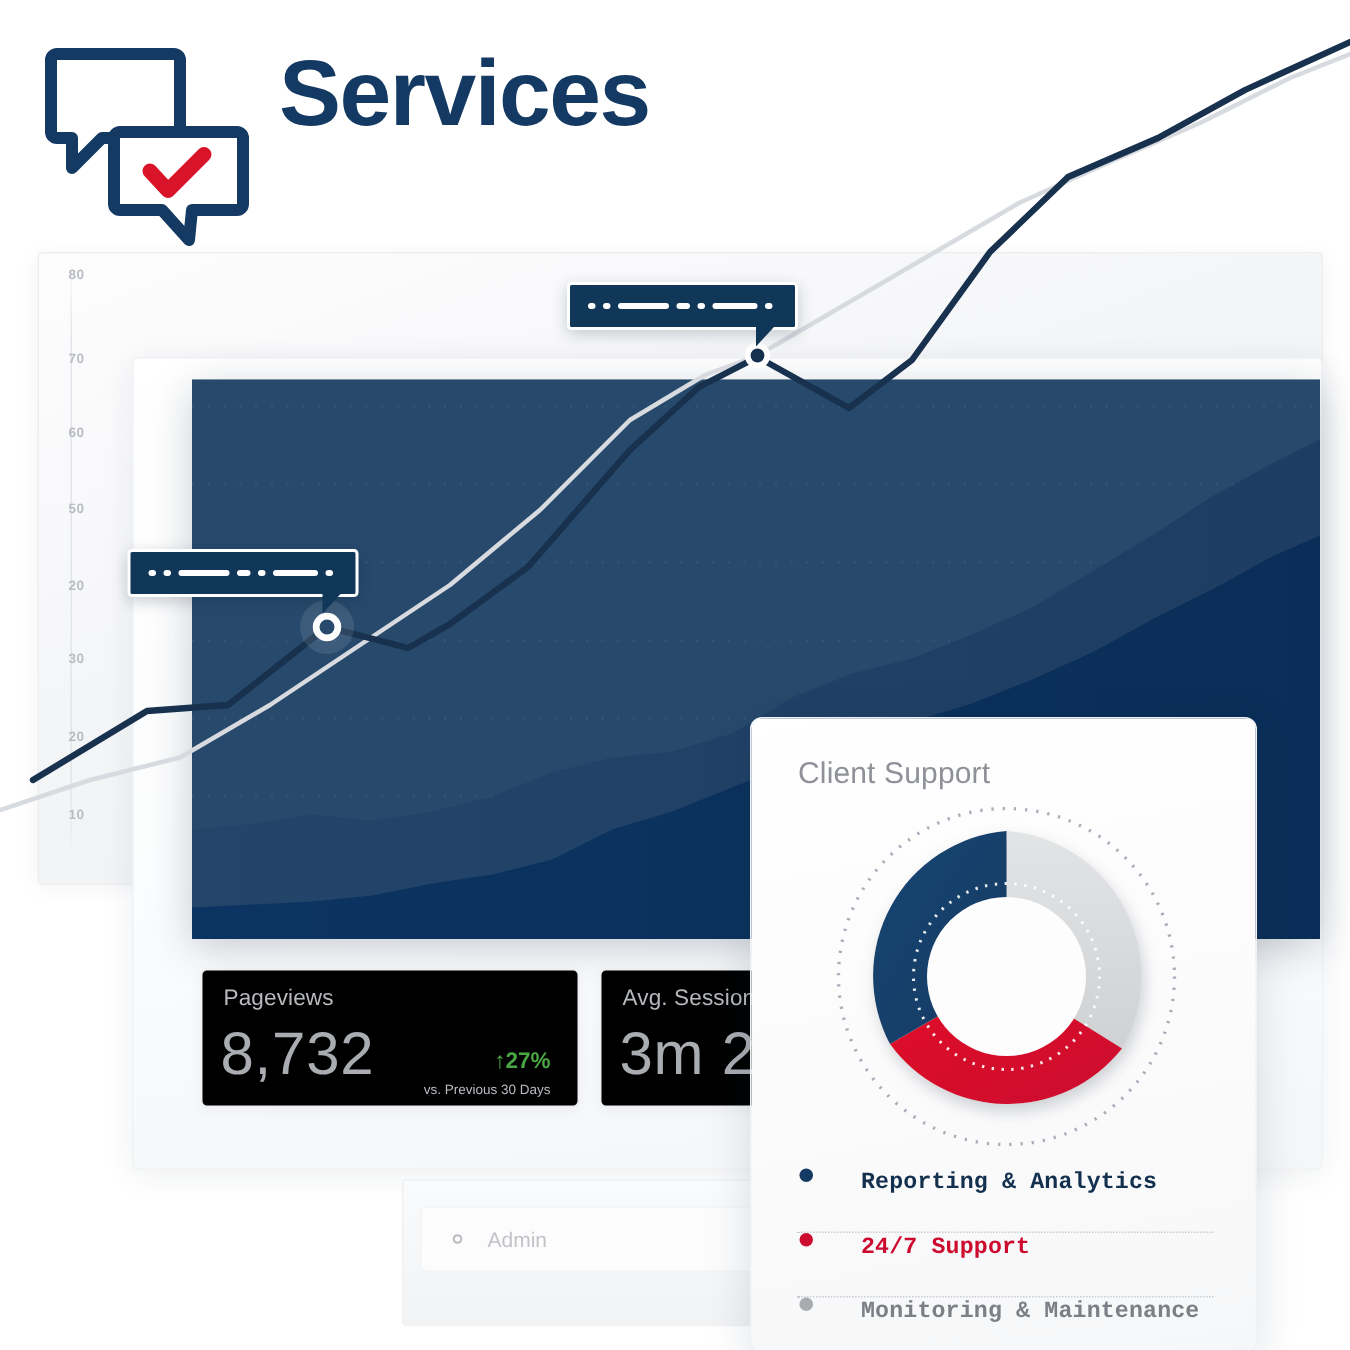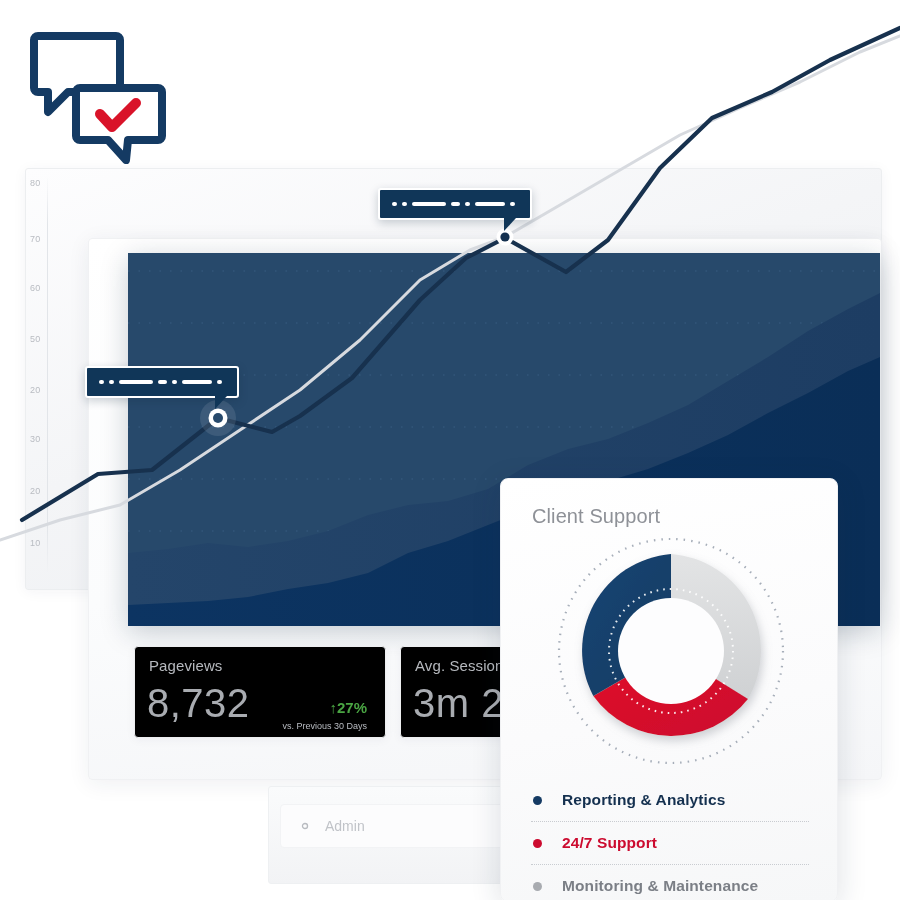--- a/index.html
+++ b/index.html
@@ -29,22 +29,22 @@
   .panel-bottom{
     left:268px;top:786px;width:540px;height:96px;
     background:linear-gradient(180deg,#fafbfc 0%,#f2f3f5 100%);
     border:1px solid #eef0f2;
     border-radius:3px;
   }
 
   
   .axis{position:absolute;left:30px;top:170px;width:60px;height:400px;}
   .axis-tick{
-    position:absolute;left:0;width:42px;text-align:left;
-    font-size:9px;color:#b9bcc2;letter-spacing:.3px;
+    position:absolute;left:0;width:42px;text-align:center;
+    font-size:9px;color:#b9bcc2;letter-spacing:.3px;font-weight:bold;
   }
   .axis-line{
     position:absolute;left:47px;top:175px;width:1px;height:400px;
     background:linear-gradient(180deg,rgba(210,214,220,0) 0%,#e2e5e9 12%,#e2e5e9 88%,rgba(210,214,220,0) 100%);
   }
 
   
   .dark-panel{
     position:absolute;left:128px;top:253px;width:752px;height:373px;
     background:#27496b;overflow:hidden;
@@ -112,21 +112,21 @@
   }
   .cs-title{
     position:absolute;left:31px;top:26px;font-size:20px;color:#8e9197;
     letter-spacing:.1px;
     text-align:right;
   }
   .donut-wrap{position:absolute;left:48px;top:52px;width:245px;height:245px;}
 
   .legend{position:absolute;left:30px;top:300px;width:280px;}
   .legend-item{
-    display:flex;align-items:center;gap:20px;height:42px;
+    display:flex;gap:32px;height:42px;font-family:Liberation Mono, monospace;
   }
   .legend-dot{width:9px;height:9px;border-radius:50%;flex:none;margin-left:2px;}
   .legend-text{font-size:15.5px;font-weight:bold;letter-spacing:.1px;white-space:nowrap;}
   .legend-sep{
     height:0;border-top:1px dotted #c9ccd1;width:278px;
   }
 
   
   .logo-wrap{position:absolute;left:28px;top:26px;width:150px;height:145px;}
   .logo-title{
@@ -313,15 +313,16 @@
 
       <path fill="none" stroke="#143a63" stroke-width="8" stroke-linejoin="round" stroke-linecap="round" d="M10 10 h78 a4 4 0 0 1 4 4 v48 a4 4 0 0 1 -4 4 h-48 l-20 20 v-20 h-10 a4 4 0 0 1 -4 -4 v-48 a4 4 0 0 1 4 -4 z"></path>
 
       <path fill="#ffffff" stroke="#143a63" stroke-width="8" stroke-linejoin="round" stroke-linecap="round" d="M52 62 h78 a4 4 0 0 1 4 4 v44 a4 4 0 0 1 -4 4 h-30 l-2 20 l-18 -20 h-28 a4 4 0 0 1 -4 -4 v-44 a4 4 0 0 1 4 -4 z"></path>
 
       <path fill="none" stroke="#d91329" stroke-width="10" stroke-linecap="round" stroke-linejoin="round" d="M72 88 l12 13 l24 -24"></path>
     </svg>
   </div>
 
   <div class="logo-title">
+    <span>Services</span>
   </div>
 
 </div>
 
 </body></html>

